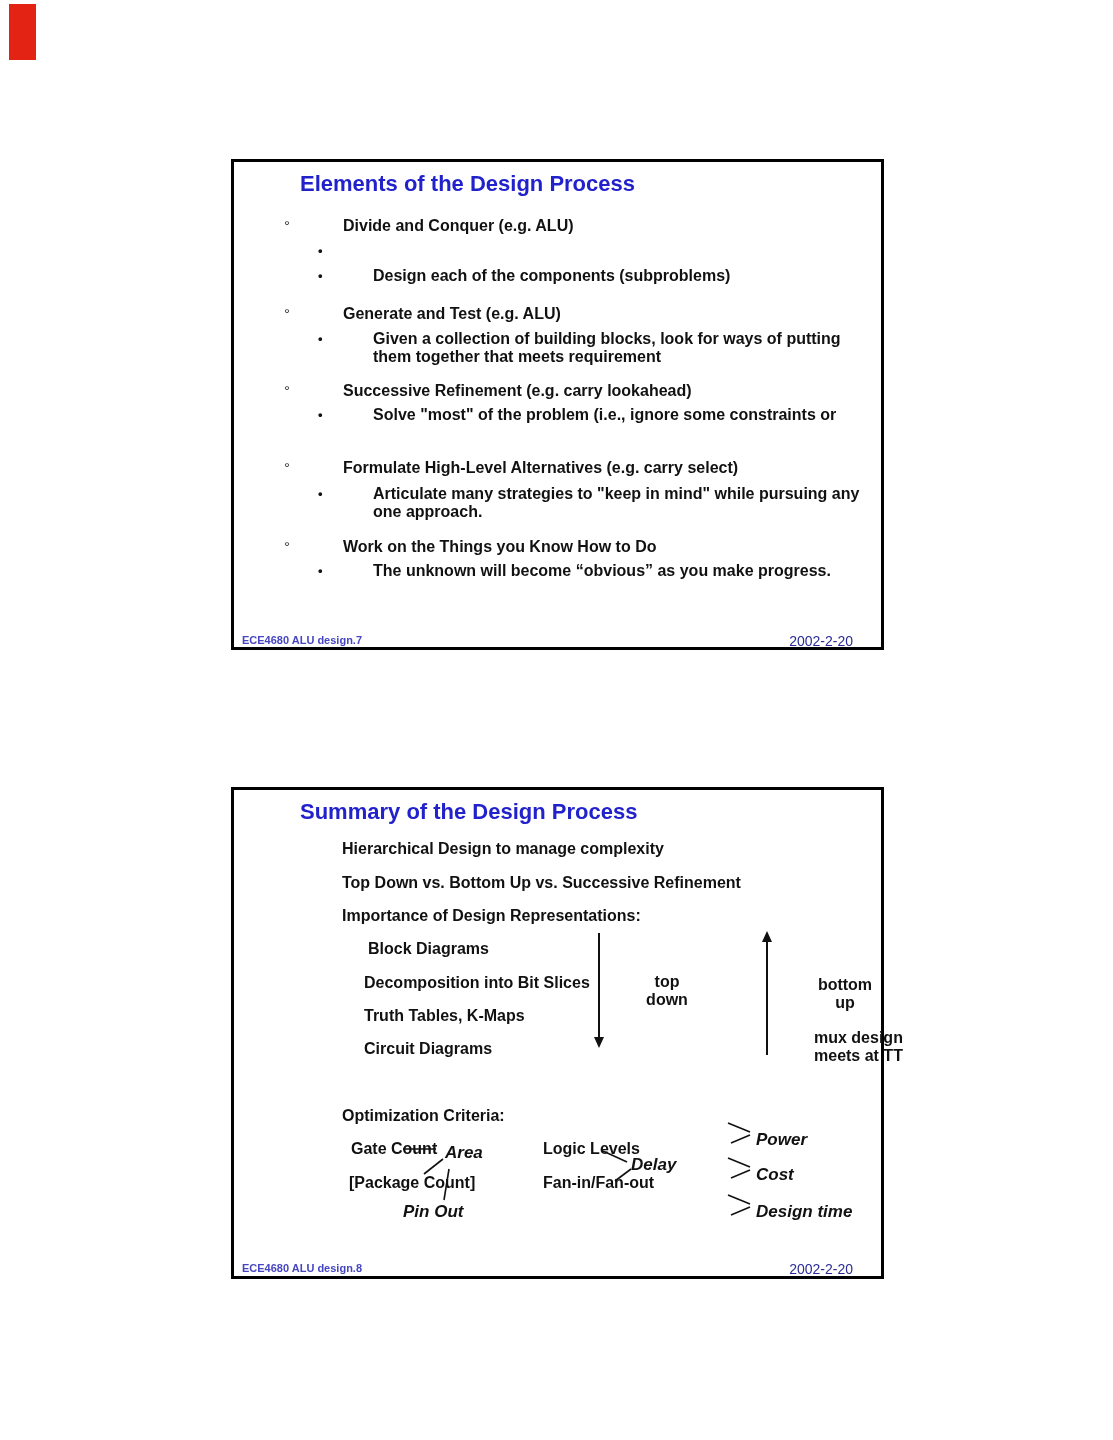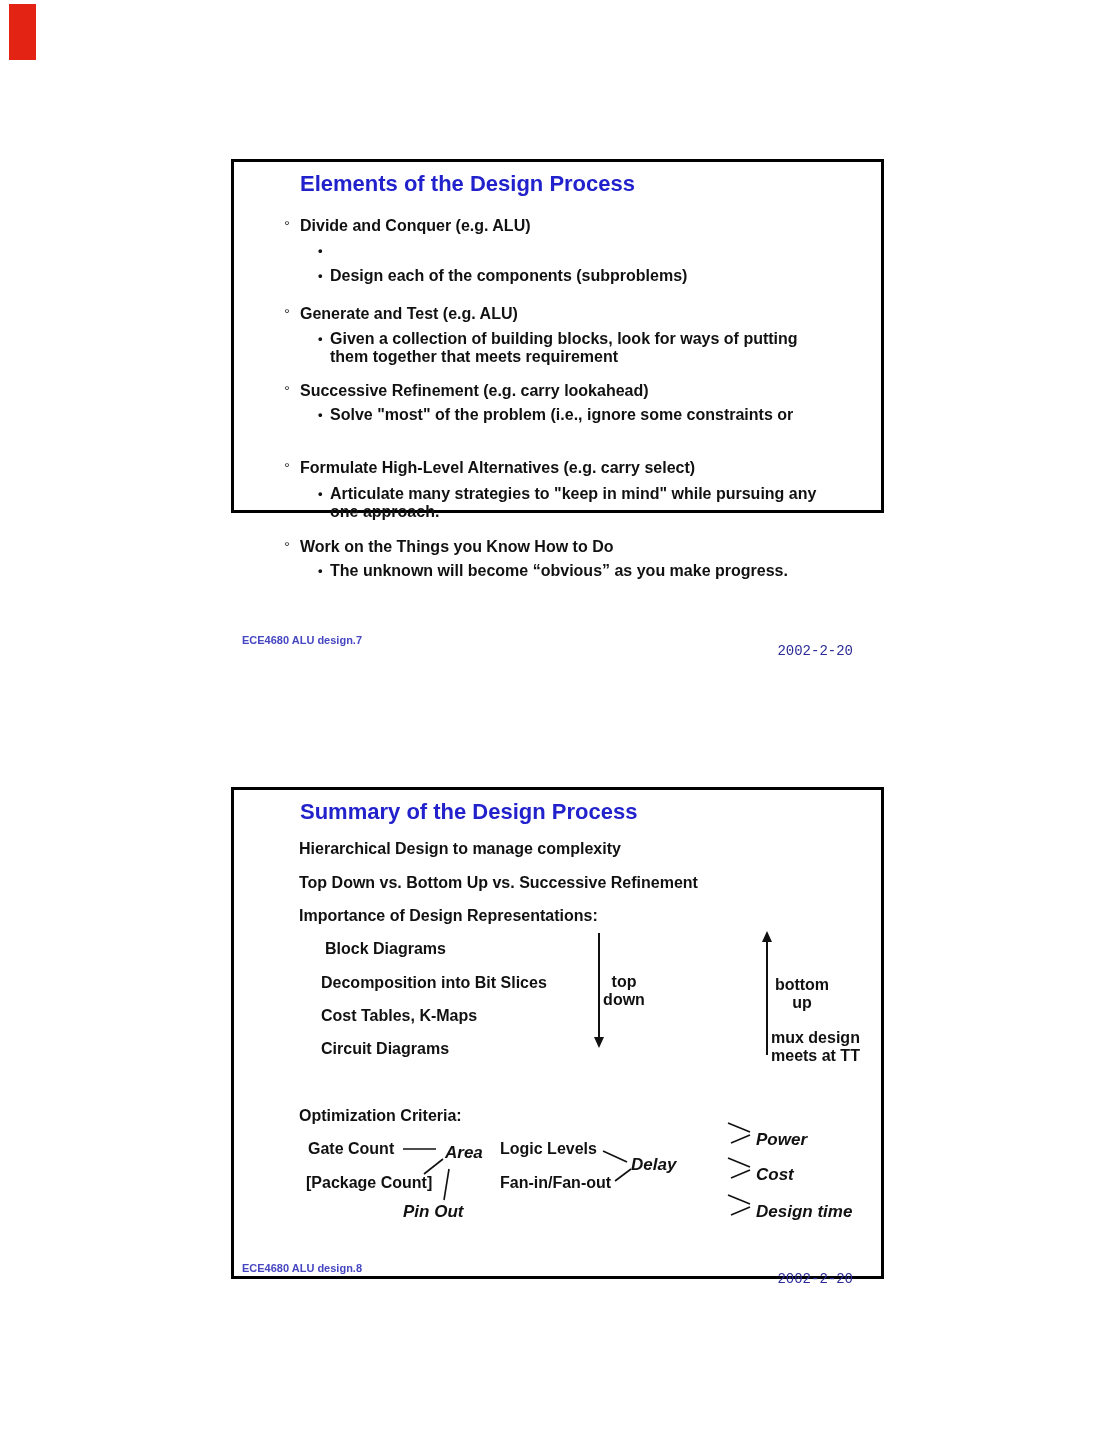--- a/index.html
+++ b/index.html
@@ -1,31 +1,31 @@
 <!DOCTYPE html>
 <html><head>
 <meta charset="utf-8">
 <style>
   html,body{margin:0;padding:0;background:#ffffff;}
   #page{position:relative;width:1113px;height:1440px;background:#ffffff;overflow:hidden;
         font-family:"Liberation Sans",sans-serif;}
   .red-marker{position:absolute;left:9px;top:4px;width:27px;height:56px;background:#e32313;}
-  .slide{position:absolute;left:231px;width:653px;height:354px;border:3px solid #000;
+  .slide{position:absolute;left:231px;width:653px;height:491px;border:3px solid #000;
          box-sizing:border-box;background:#fff;}
   .slide-title{position:absolute;left:66px;top:8px;margin:0;font-weight:bold;font-size:22px;
                line-height:28px;color:#2222cc;white-space:pre;}
-  .line{position:absolute;font-weight:bold;font-size:16px;line-height:18px;color:#111;white-space:pre;}
+  .line{position:absolute;font-weight:bold;font-size:16px;line-height:18px;color:#111;white-space:pre;margin-left:43px;}
   .deg{position:absolute;font-size:15px;font-weight:normal;color:#333;line-height:16px;}
   .dot{position:absolute;font-size:13px;font-weight:bold;color:#111;line-height:18px;}
   .it{position:absolute;font-style:italic;font-weight:bold;font-size:17px;line-height:18px;
       color:#111;white-space:pre;}
   .ctr{text-align:center;}
   .footer-id{position:absolute;left:8px;top:472px;font-weight:bold;font-size:11px;color:#4646c2;white-space:pre;}
-  .footer-date{position:absolute;right:28px;top:471px;font-family:Liberation Mono, monospace;
-               font-size:14px;color:#2b2b99;white-space:pre;margin-top:10px;}
+  .footer-date{position:absolute;right:28px;top:471px;font-family:Liberation Sans, sans-serif;
+               font-size:14px;color:#2b2b99;white-space:pre;}
   svg.overlay{position:absolute;left:0;top:0;pointer-events:none;}
   svg .stk{stroke:#111;stroke-width:1.6;fill:none;}
   svg .arrow{stroke:#111;stroke-width:2;fill:none;}
   svg .head{fill:#111;stroke:none;}
 </style>
 </head>
 <body>
 
 <div id="page">
 
@@ -68,21 +68,21 @@
 
   <section class="slide" style="top:787px;height:492px;">
     <h1 class="slide-title">Summary of the Design Process</h1>
 
     <div class="line" style="left:65px;top:50px;">Hierarchical Design to manage complexity</div>
     <div class="line" style="left:65px;top:84px;">Top Down vs. Bottom Up vs. Successive Refinement</div>
     <div class="line" style="left:65px;top:117px;">Importance of Design Representations:</div>
 
     <div class="line" style="left:91px;top:150px;">Block Diagrams</div>
     <div class="line" style="left:87px;top:184px;">Decomposition into Bit Slices</div>
-    <div class="line" style="left:87px;top:217px;">Cost Tables, K-Maps</div>
+    <div class="line" style="left:87px;top:217px;">Truth Tables, K-Maps</div>
     <div class="line" style="left:87px;top:250px;">Circuit Diagrams</div>
 
 
     <div class="line ctr" style="left:359px;top:183px;width:62px;"><span>top</span><br><span>down</span></div>
     <div class="line ctr" style="left:537px;top:186px;width:62px;"><span>bottom</span><br><span>up</span></div>
     <div class="line" style="left:537px;top:239px;"><span>mux design</span><br><span>meets at TT</span></div>
 
     <div class="line" style="left:65px;top:317px;">Optimization Criteria:</div>
     <div class="line" style="left:74px;top:350px;">Gate Count</div>
     <div class="it" style="left:211px;top:354px;">Area</div>

